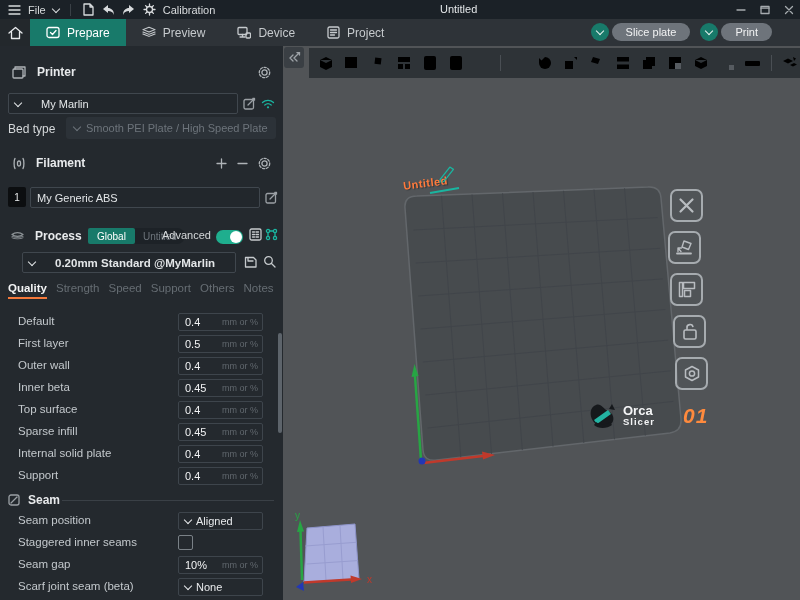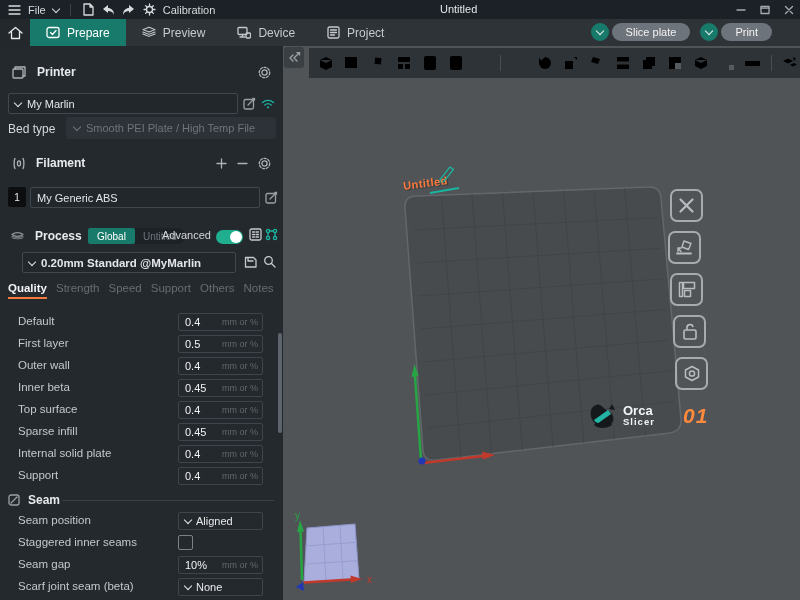--- a/index.html
+++ b/index.html
@@ -25,21 +25,21 @@
   .pillbar{position:absolute;right:28px;top:23px;display:flex;gap:10px;align-items:center}
   .split-btn{display:flex;align-items:center}
   .split-cap{width:18px;height:18px;border-radius:50%;background:#187a6a;color:#e8f2ef;display:flex;align-items:center;justify-content:center}
   .split-body{height:18px;margin-left:3px;border-radius:9px;background:#6e747b;color:#f2f3f4;font-size:11px;display:flex;align-items:center;padding:0 14px}
 
   
   .sidebar{position:absolute;left:0;top:46px;width:283px;height:554px;background:#24292e;color:#d5d8da;overflow:hidden}
   .sec-hdr{position:absolute;left:0;width:283px;height:24px;display:flex;align-items:center;font-size:12px;font-weight:bold;color:#e8eaec}
   .sec-hdr .ic{color:#aeb3b7}
   .hdr-right{position:absolute;right:12px;display:flex;gap:10px;align-items:center;color:#b9bdc0}
-  .field{position:absolute;height:21px;border:1px solid #40474e;border-radius:2px;background:#22272c;display:flex;align-items:center;font-size:11px;color:#e3e6e8;padding:0 6px;gap:6px;box-sizing:border-box}
+  .field{position:absolute;height:21px;border:1px solid #40474e;border-radius:2px;background:#22272c;display:flex;align-items:center;font-size:11px;color:#e3e6e8;padding:0 6px;gap:20px;box-sizing:border-box}
   .drop-gray{position:absolute;height:22px;border-radius:3px;background:#2c3238;display:flex;align-items:center;font-size:11px;color:#6d747b;padding:0 8px;gap:6px;box-sizing:border-box}
   .lbl{position:absolute;font-size:12px;color:#d5d8da}
   .badge1{position:absolute;width:18px;height:20px;background:#0c0e10;color:#e8eaec;font-size:10px;display:flex;align-items:center;justify-content:center;border-radius:2px}
   .pillgrp{position:absolute;height:16px;background:#1d2227;border-radius:9px;display:flex;align-items:center;font-size:10px}
   .pill-on{background:#187a6a;color:#fff;border-radius:2px;height:16px;display:flex;align-items:center;padding:0 9px}
   .pill-off{color:#6d747b;padding:0 8px}
   .toggle{position:absolute;width:27px;height:14px;border-radius:7px;background:#1fae8e}
   .knob{position:absolute;right:1px;top:1px;width:12px;height:12px;border-radius:50%;background:#fff}
   .ptabs{position:absolute;left:8px;top:236px;display:flex;gap:9px;font-size:11.5px;color:#666d73}
   .ptab-active{color:#f2f3f4;font-weight:bold;border-bottom:2.5px solid #f4793b;padding-bottom:3px}
@@ -215,21 +215,21 @@
       </span>
     <span class="ic" style="position:absolute;left:261px;top:52px;color:#1ab5a0">
         <svg width="14" height="11">
           <path d="M1.5 4.5a8 8 0 0 1 11 0M3.8 7a5 5 0 0 1 6.4 0"></path>
           <circle cx="7" cy="9.3" r="1.1" fill="currentColor" stroke="none"></circle>
         </svg>
       </span>
     <span class="lbl" style="left:8px;top:76px">Bed type</span>
     <div class="drop-gray" style="left:66px;top:71px;width:210px">
       <span class="chev"></span>
-      <span>Smooth PEI Plate / High Temp File</span>
+      <span>Smooth PEI Plate / High Speed Plate</span>
     </div>
 
     <div class="sec-hdr" style="top:105px">
       <span class="ic" style="margin:0 10px 0 12px">
           <svg width="14" height="13">
             <path d="M3 1.5C1.8 3 1.8 10 3 11.5M11 1.5c1.2 1.5 1.2 8.5 0 10"></path>
             <rect x="5.5" y="4" width="3" height="5" rx="1.5"></rect>
           </svg>
         </span>
       <span>Filament</span>

